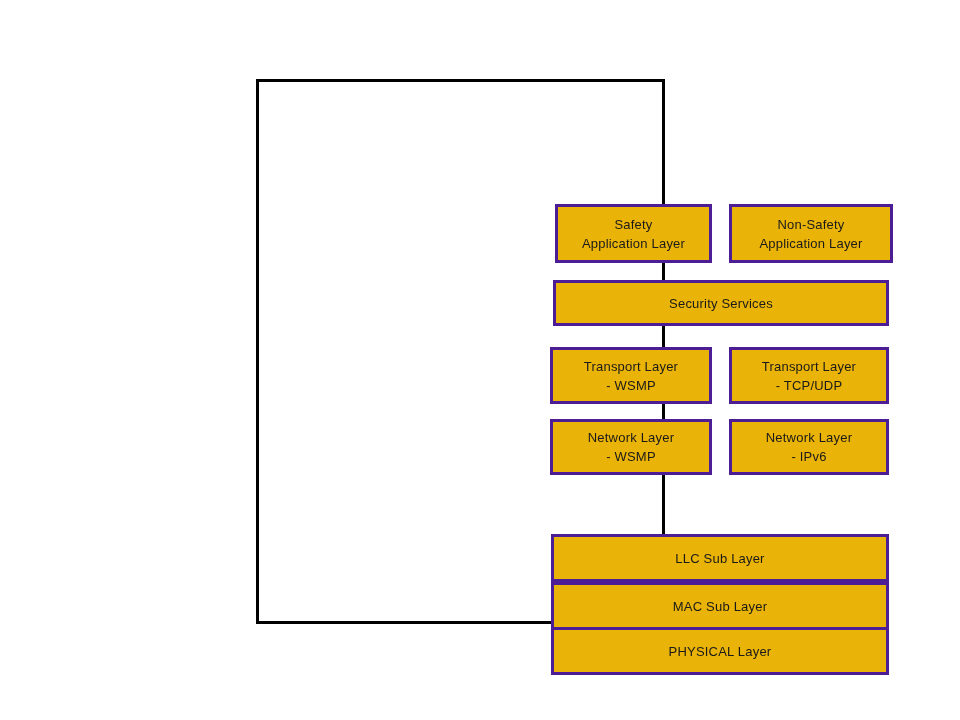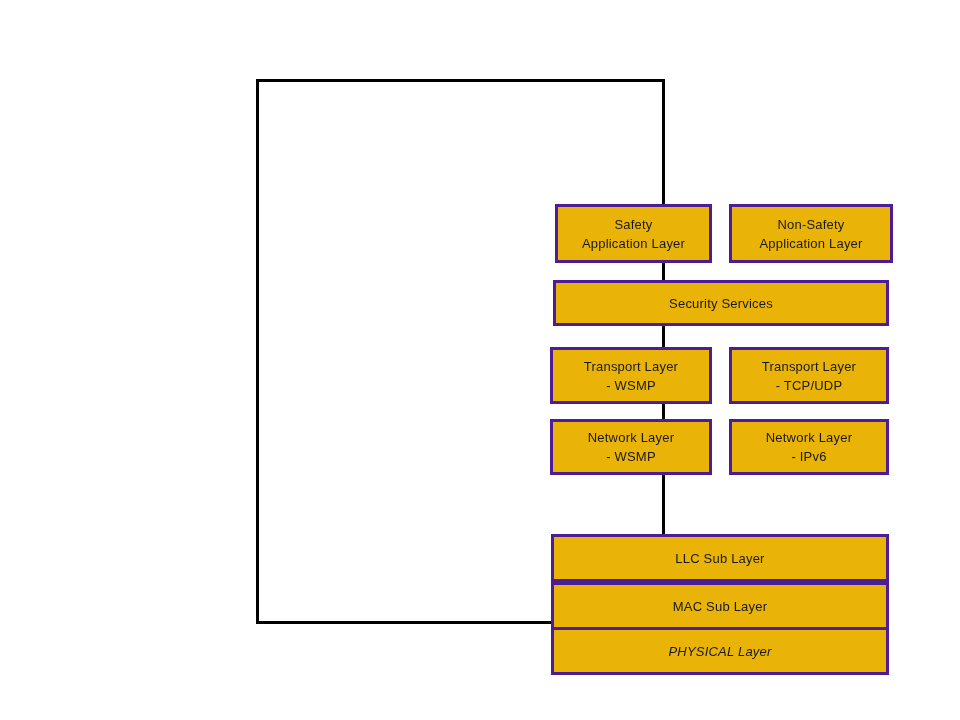--- a/index.html
+++ b/index.html
@@ -120,21 +120,20 @@
     left: 292px;
     top: 500px;
     width: 338px;
     height: 48px;
   }
   #box-physical-layer {
     left: 292px;
     top: 545px;
     width: 338px;
     height: 48px;
-    font-style: italic;
   }
 </style>
 </head>
 <body>
 
 <div id="diagram-canvas">
 
   <div id="stack-frame">
 
     <div class="layer-box" id="box-safety-application">

